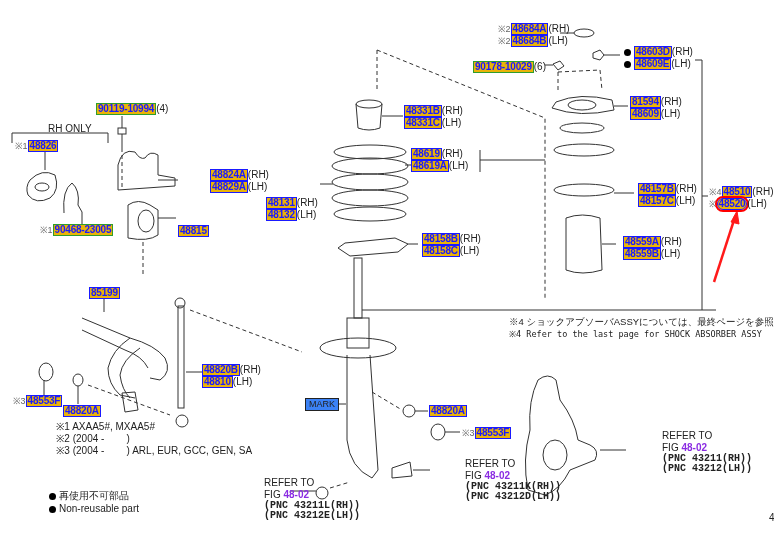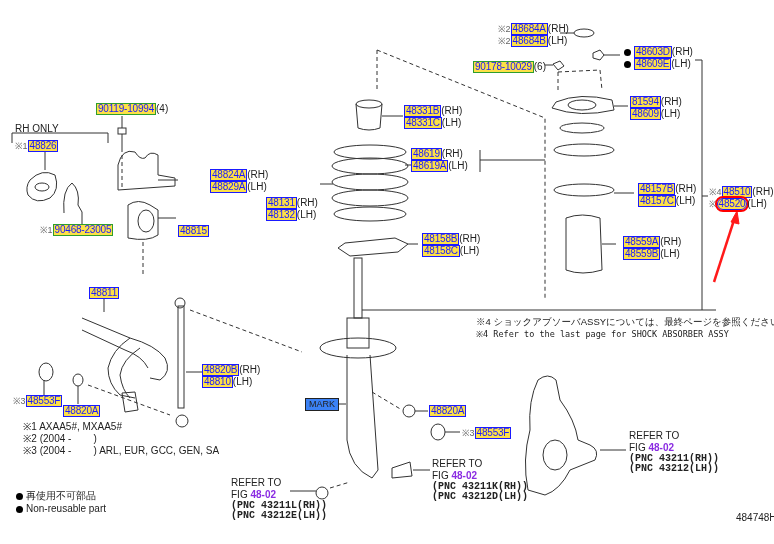--- a/index.html
+++ b/index.html
@@ -1,27 +1,27 @@
 <!DOCTYPE html>
 <html><head>
 <meta charset="utf-8">
 <style>
   html, body { margin: 0; padding: 0; background: #ffffff; }
   body { width: 774px; height: 544px; position: relative; overflow: hidden;
          font-family: "Liberation Sans", sans-serif; color: #222; }
   #art { position: absolute; left: 0; top: 0; width: 774px; height: 544px; }
   .lbl { position: absolute; font-size: 10px; line-height: 11px; white-space: nowrap; color: #222; }
-  .pn { display: inline-block; border: 1px solid #1a1aff; color: #1a1aff; background: #fde047;
-        font-weight: normal; font-size: 10px; line-height: 10px; padding: 0 1px; cursor: pointer;
+  .pn { display: inline-block; border: 1px solid #1a1aff; color: #1a1aff; background: #eab308;
+        font-weight: bold; font-size: 10px; line-height: 10px; padding: 0 1px; cursor: pointer;
         letter-spacing: -0.2px; }
   .pn.green { border-color: #2e9e2e; color: #1a1aff; }
   .pn.hl { outline: 2px solid #ff0000; outline-offset: 0px; border-radius: 6px; }
   .mark { color: #666; font-size: 9px; }
   .sfx { color: #222; }
-  .txt { position: absolute; font-size: 10px; line-height: 12px; white-space: nowrap; color: #222; }
+  .txt { position: absolute; font-size: 10px; line-height: 12px; white-space: nowrap; color: #222; margin-left: 33px; }
   .mono { font-family: "Liberation Mono", monospace; font-weight: bold; font-size: 10px; line-height: 10px; }
   .fig { color: #8a2be2; font-weight: bold; cursor: pointer; }
   .dot { display: inline-block; width: 7px; height: 7px; border-radius: 50%; background: #000; margin-right: 3px; vertical-align: middle; }
   .markbox { position: absolute; border: 1px solid #222; font-size: 9px; line-height: 11px; padding: 0 3px; background: #3b82f6; }
   .row { display: block; }
 </style>
 </head>
 <body>
 
 <svg id="art" viewBox="0 0 774 544" xmlns="http://www.w3.org/2000/svg" fill="none" stroke="#333" stroke-width="1">
@@ -221,21 +221,21 @@
 
 <div class="lbl" style="left:178px;top:225px;">
   <span class="pn">48815</span>
 </div>
 
 <div class="lbl" style="left:40px;top:224px;">
   <span class="mark">※1</span><span class="pn green">90468-23005</span>
 </div>
 
 <div class="lbl" style="left:89px;top:287px;">
-  <span class="pn">48811</span>
+  <span class="pn">85199</span>
 </div>
 
 <div class="lbl" style="left:202px;top:364px;">
   <span class="row"><span class="pn">48820B</span><span class="sfx">(RH)</span></span>
   <span class="row"><span class="pn">48810</span><span class="sfx">(LH)</span></span>
 </div>
 
 <div class="lbl" style="left:13px;top:395px;">
   <span class="mark">※3</span><span class="pn">48553F</span>
 </div>

